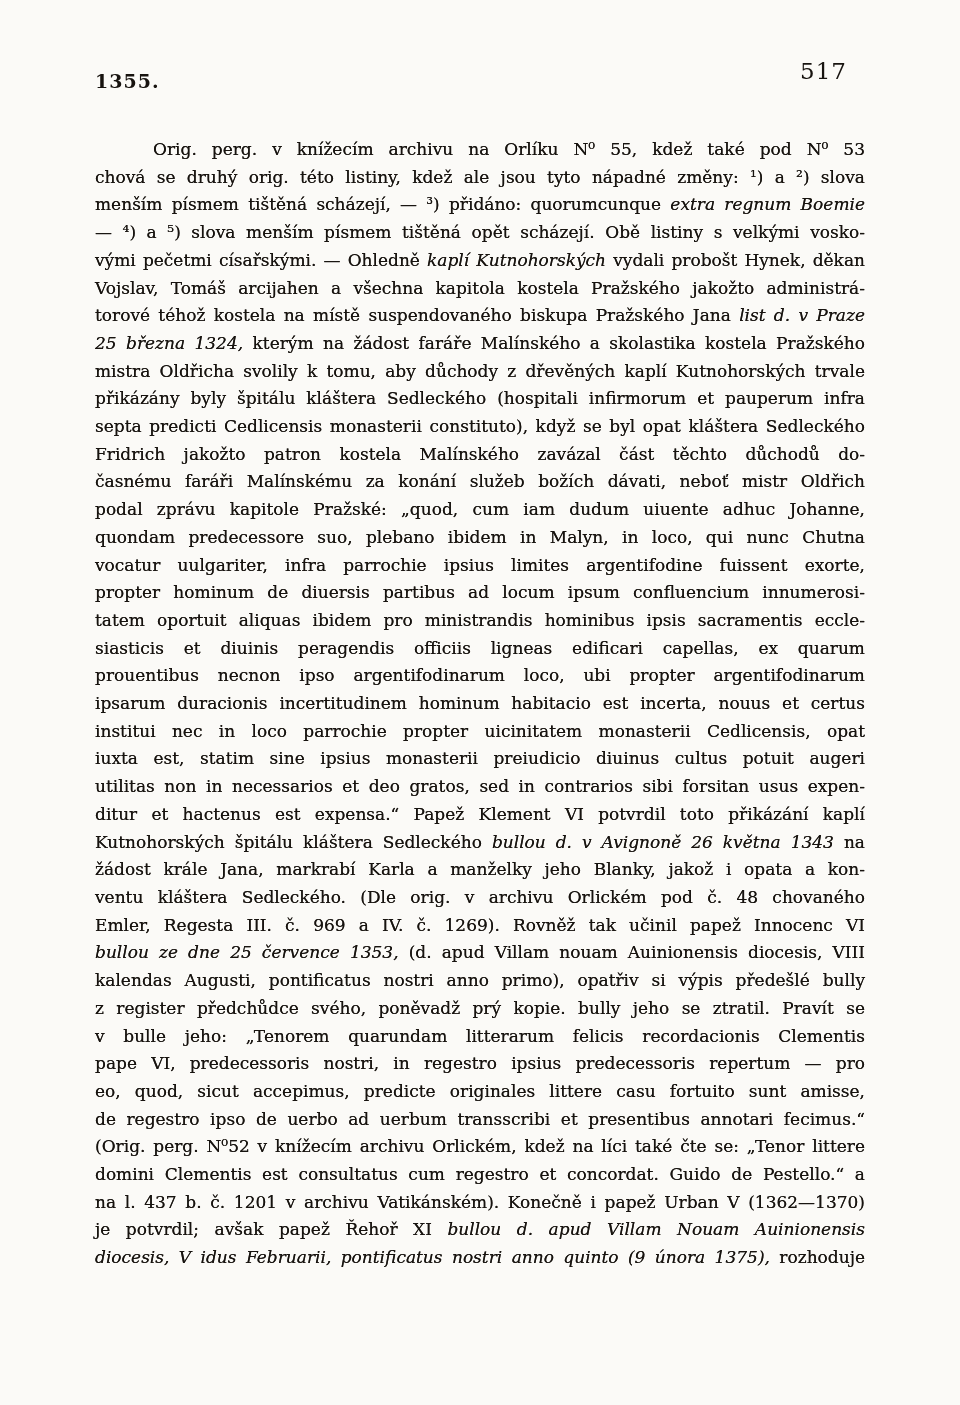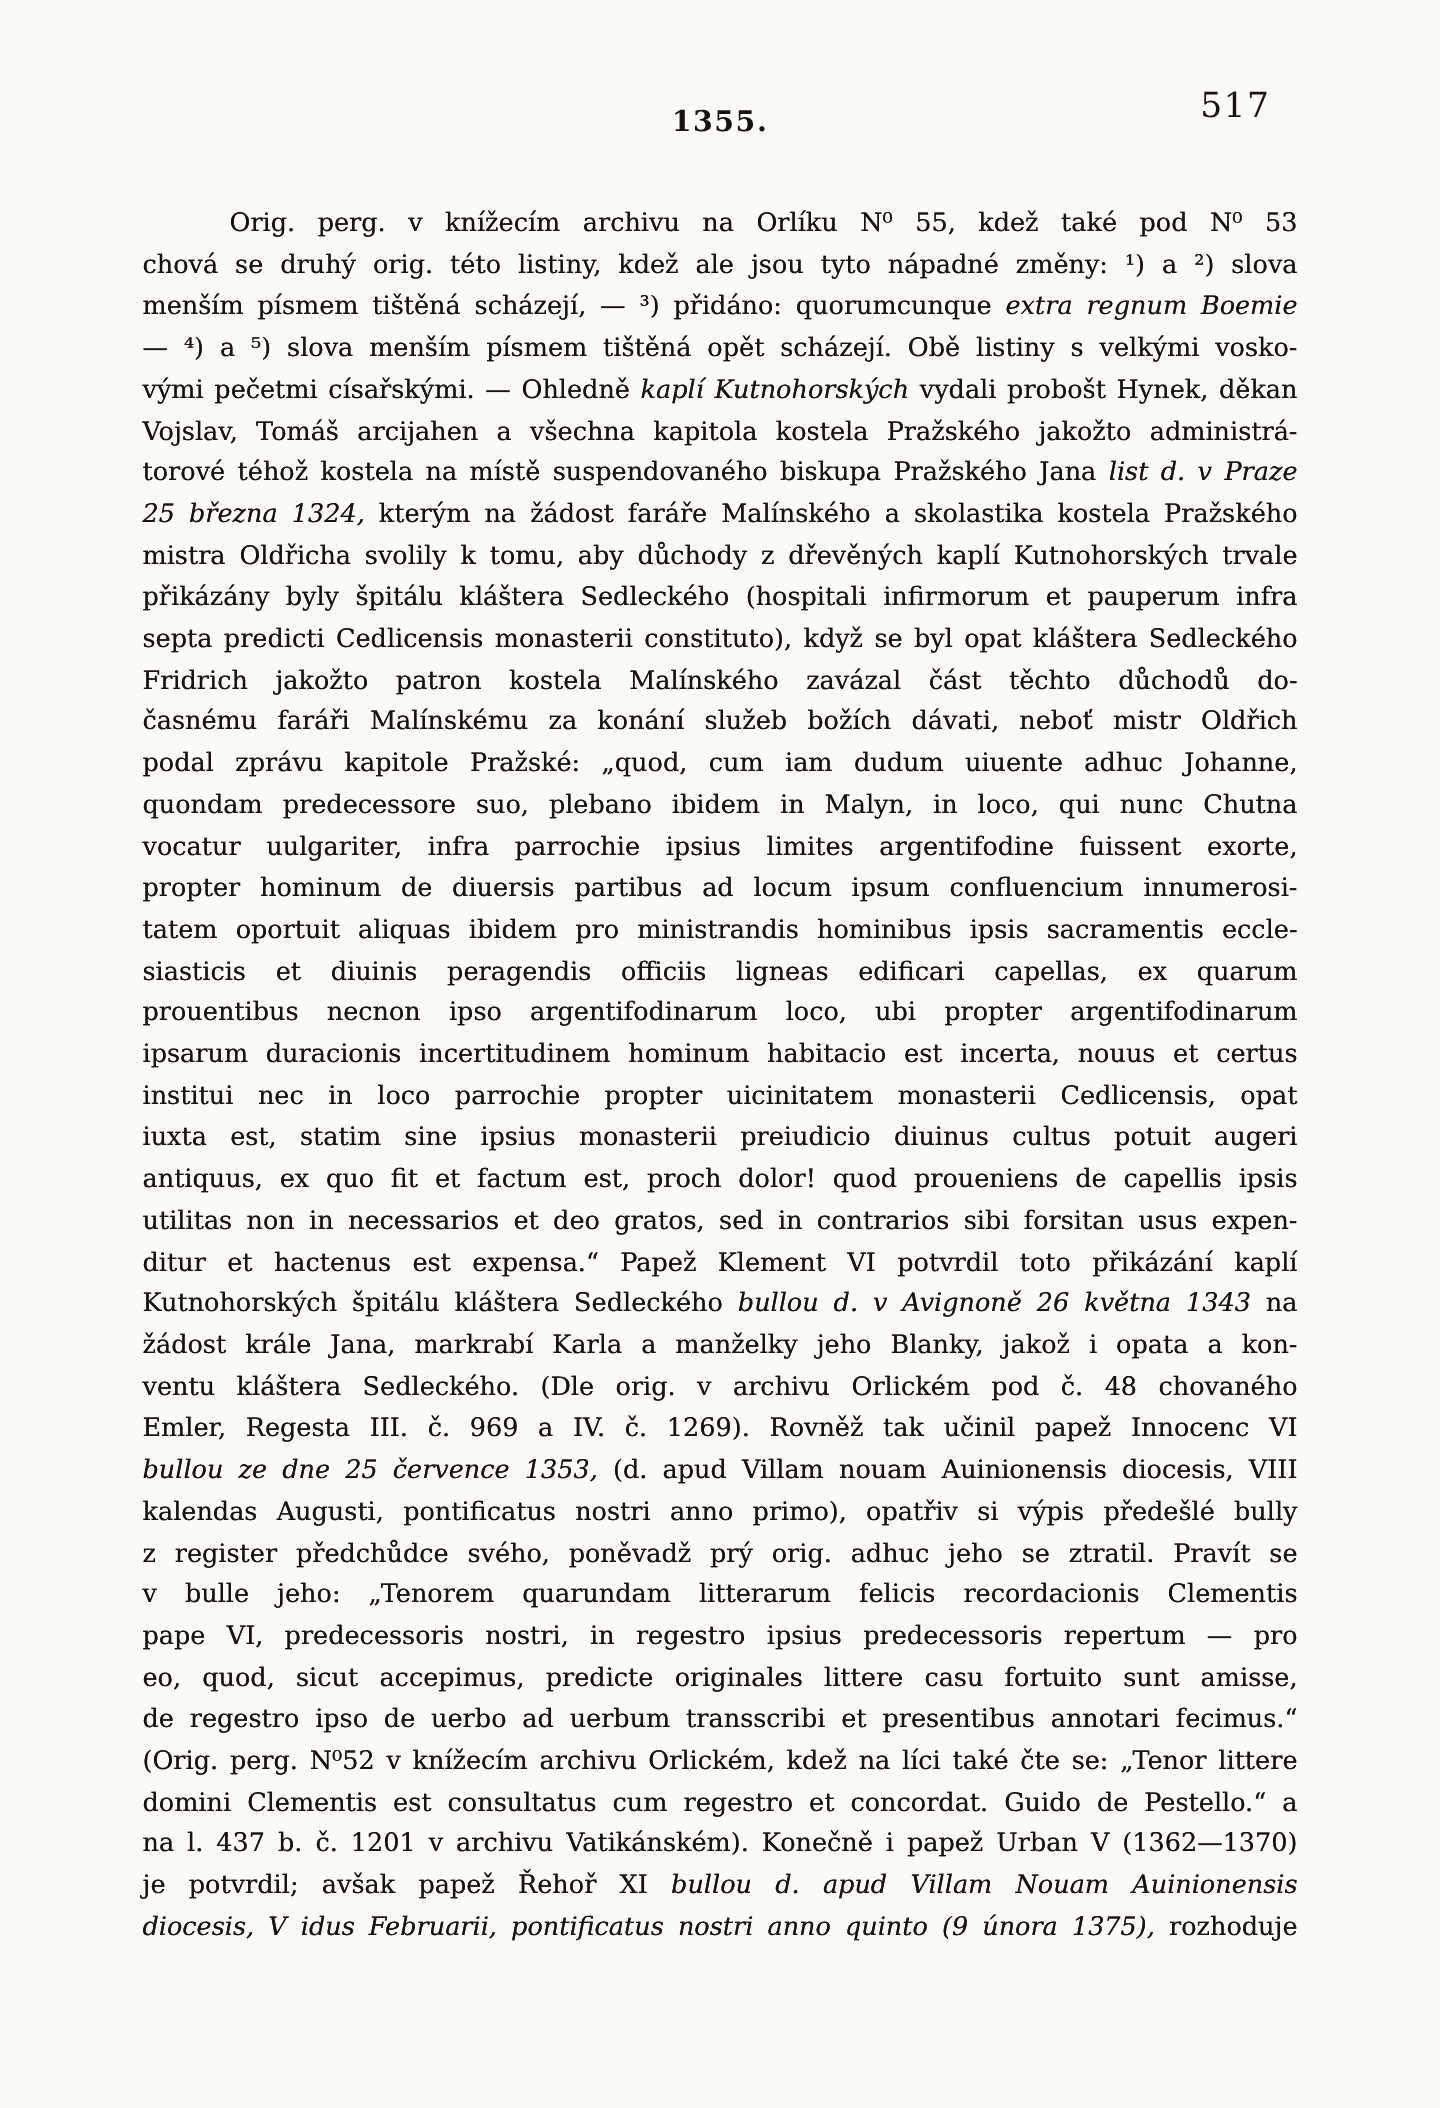--- a/index.html
+++ b/index.html
@@ -10,21 +10,21 @@
     background: #fbfaf7;
     color: #17130f;
     font-family: "DejaVu Serif", "Liberation Serif", serif;
     overflow: hidden;
   }
   .header-year {
     position: absolute;
     top: 70px;
     left: 95px;
     width: 770px;
-    text-align: center;
+    text-align: left;
     font-size: 19px;
     font-weight: bold;
     letter-spacing: 1px;
   }
   .header-page {
     position: absolute;
     top: 58px;
     right: 113px;
     font-size: 23px;
     font-weight: normal;
@@ -70,30 +70,29 @@
       <div class="line"><span>podal zprávu kapitole Pražské: „quod, cum iam dudum uiuente adhuc Johanne,</span></div>
       <div class="line"><span>quondam predecessore suo, plebano ibidem in Malyn, in loco, qui nunc Chutna</span></div>
       <div class="line"><span>vocatur uulgariter, infra parrochie ipsius limites argentifodine fuissent exorte,</span></div>
       <div class="line"><span>propter hominum de diuersis partibus ad locum ipsum confluencium innumerosi-</span></div>
       <div class="line"><span>tatem oportuit aliquas ibidem pro ministrandis hominibus ipsis sacramentis eccle-</span></div>
       <div class="line"><span>siasticis et diuinis peragendis officiis ligneas edificari capellas, ex quarum</span></div>
       <div class="line"><span>prouentibus necnon ipso argentifodinarum loco, ubi propter argentifodinarum</span></div>
       <div class="line"><span>ipsarum duracionis incertitudinem hominum habitacio est incerta, nouus et certus</span></div>
       <div class="line"><span>institui nec in loco parrochie propter uicinitatem monasterii Cedlicensis, opat</span></div>
       <div class="line"><span>iuxta est, statim sine ipsius monasterii preiudicio diuinus cultus potuit augeri</span></div>
-      <div class="line"><span>antiquus, ex quo fit et factum est, proch dolor! quod proueniens de capellis ipsis</span></div>
       <div class="line"><span>utilitas non in necessarios et deo gratos, sed in contrarios sibi forsitan usus expen-</span></div>
       <div class="line"><span>ditur et hactenus est expensa.“ Papež Klement VI potvrdil toto přikázání kaplí</span></div>
       <div class="line"><span>Kutnohorských špitálu kláštera Sedleckého </span><span class="it">bullou d. v Avignoně 26 května 1343</span><span> na</span></div>
       <div class="line"><span>žádost krále Jana, markrabí Karla a manželky jeho Blanky, jakož i opata a kon-</span></div>
       <div class="line"><span>ventu kláštera Sedleckého. (Dle orig. v archivu Orlickém pod č. 48 chovaného</span></div>
       <div class="line"><span>Emler, Regesta III. č. 969 a IV. č. 1269). Rovněž tak učinil papež Innocenc VI</span></div>
       <div class="line"><span class="it">bullou ze dne 25 července 1353,</span><span> (d. apud Villam nouam Auinionensis diocesis, VIII</span></div>
       <div class="line"><span>kalendas Augusti, pontificatus nostri anno primo), opatřiv si výpis předešlé bully</span></div>
-      <div class="line"><span>z register předchůdce svého, poněvadž prý orig. adhuc jeho se ztratil. Pravít se</span></div>
+      <div class="line"><span>z register předchůdce svého, poněvadž prý kopie. bully jeho se ztratil. Pravít se</span></div>
       <div class="line"><span>v bulle jeho: „Tenorem quarundam litterarum felicis recordacionis Clementis</span></div>
       <div class="line"><span>pape VI, predecessoris nostri, in regestro ipsius predecessoris repertum — pro</span></div>
       <div class="line"><span>eo, quod, sicut accepimus, predicte originales littere casu fortuito sunt amisse,</span></div>
       <div class="line"><span>de regestro ipso de uerbo ad uerbum transscribi et presentibus annotari fecimus.“</span></div>
       <div class="line"><span>(Orig. perg. N⁰52 v knížecím archivu Orlickém, kdež na líci také čte se: „Tenor littere</span></div>
       <div class="line"><span>domini Clementis est consultatus cum regestro et concordat. Guido de Pestello.“ a</span></div>
       <div class="line"><span>na l. 437 b. č. 1201 v archivu Vatikánském). Konečně i papež Urban V (1362—1370)</span></div>
       <div class="line"><span>je potvrdil; avšak papež Řehoř XI </span><span class="it">bullou d. apud Villam Nouam Auinionensis</span></div>
       <div class="line"><span class="it">diocesis, V idus Februarii, pontificatus nostri anno quinto (9 února 1375),</span><span> rozhoduje</span></div>
     </div>

